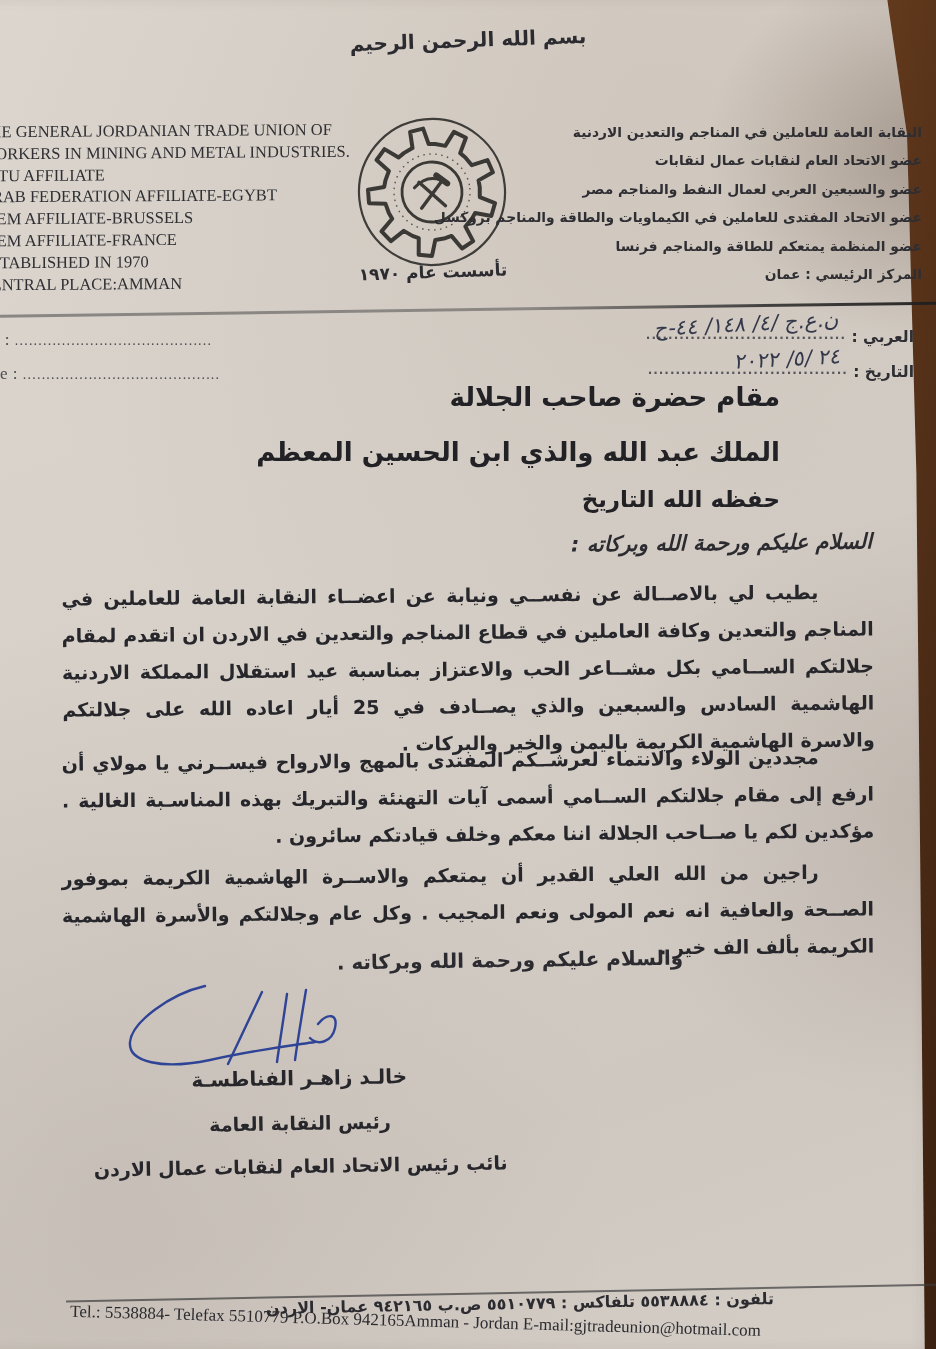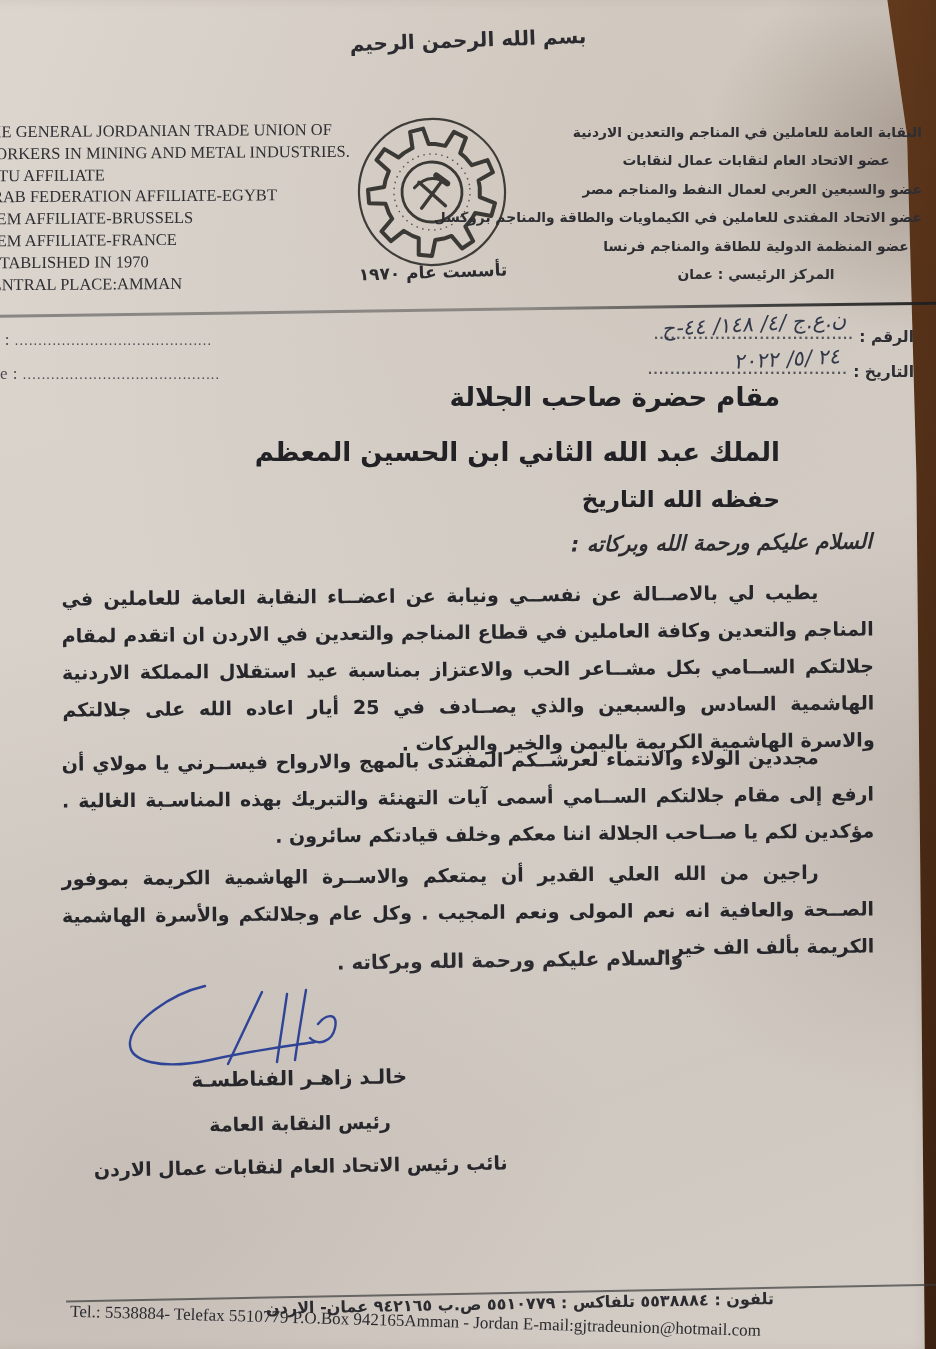--- a/index.html
+++ b/index.html
@@ -26,21 +26,21 @@
   }
   .abs{position:absolute;}
   .ar{direction:rtl;}
   .ink{color:#2b2b30;}
 
   
   .bismillah{top:28px;left:0;width:936px;text-align:center;font-size:20px;font-weight:bold;
     transform:rotate(-2deg);letter-spacing:1px;}
   .org-en{top:120px;left:-20px;width:380px;font-family:"Liberation Serif",serif;
     font-size:16.5px;line-height:21.8px;color:#2f2f33;transform:rotate(-.4deg);white-space:nowrap;}
-  .org-ar{top:118px;right:14px;width:332px;text-align:center;font-size:13.8px;font-weight:bold;
+  .org-ar{top:118px;right:14px;width:332px;text-align:right;font-size:13.8px;font-weight:bold;
     line-height:28.4px;color:#2e2e33;}
   .org-ar div{white-space:nowrap;}
   .logo-wrap{top:112px;left:350px;width:164px;height:160px;transform:rotate(-6deg);}
   .logo-wrap svg{width:164px;height:160px;}
   .logo-caption{top:262px;left:338px;width:190px;text-align:center;font-size:17px;font-weight:bold;
     transform:rotate(-2deg);}
   .sep1{top:308px;left:0;width:960px;height:3px;transform:rotate(-.8deg);
     background:linear-gradient(90deg,rgba(70,70,70,.55) 0%,rgba(70,70,70,.5) 55%,rgba(40,40,40,.85) 80%,rgba(30,30,30,.95) 100%);}
 
   
@@ -121,50 +121,50 @@
       </g>
     </svg>
   </div>
   <div class="abs logo-caption ar ink">تأسست عام ١٩٧٠</div>
 
   <div class="abs org-ar ar">
     <div>النقابة العامة للعاملين في المناجم والتعدين الاردنية</div>
     <div>عضو الاتحاد العام لنقابات عمال لنقابات</div>
     <div>عضو والسبعين العربي لعمال النفط والمناجم   مصر</div>
     <div>عضو الاتحاد المفتدى للعاملين في الكيماويات والطاقة والمناجم   بروكسل</div>
-    <div>عضو المنظمة الدولية للطاقة والمناجم   فرنسا</div>
+    <div>عضو المنظمة يمتعكم للطاقة والمناجم   فرنسا</div>
     <div>المركز الرئيسي : عمان</div>
   </div>
 
   <div class="abs sep1"></div>
 
   <div class="abs ref-en">
     <div class="row"><span>Ref :</span> <span class="dots">..........................................</span></div>
     <div class="row"><span>Date :</span> <span class="dots">..........................................</span></div>
   </div>
 
   <div class="abs ref-ar ar">
     <div class="row">
-      <span class="lbl">الرقم :</span>
+      <span class="lbl">العربي :</span>
       <span class="dotfield">
         <span class="dots">....................................</span>
         <span class="hand">ن.ع.ج /٤/ ١٤٨/ ٤٤-ح</span>
       </span>
     </div>
     <div class="row">
       <span class="lbl">التاريخ :</span>
       <span class="dotfield">
         <span class="dots">....................................</span>
         <span class="hand">٢٤ /٥/ ٢٠٢٢</span>
       </span>
     </div>
   </div>
 
   <div class="abs addressee h1 ar">مقام حضرة صاحب الجلالة</div>
-  <div class="abs addressee h2 ar">الملك عبد الله الثاني ابن الحسين المعظم</div>
+  <div class="abs addressee h2 ar">الملك عبد الله والذي ابن الحسين المعظم</div>
   <div class="abs addressee h3 ar">حفظه الله التاريخ</div>
 
   <div class="abs salutation ar ink">السلام عليكم ورحمة الله وبركاته :</div>
 
   <p class="abs bodypar p1 ar">يطيب لي بالاصــالة عن نفســي ونيابة عن اعضــاء النقابة العامة للعاملين في المناجم والتعدين وكافة العاملين في قطاع المناجم والتعدين في الاردن ان اتقدم لمقام جلالتكم الســامي بكل مشــاعر الحب والاعتزاز بمناسبة عيد استقلال المملكة الاردنية الهاشمية السادس والسبعين والذي يصــادف في 25 أيار اعاده الله على جلالتكم والاسرة الهاشمية الكريمة باليمن والخير والبركات .</p>
   <p class="abs bodypar p2 ar">مجددين الولاء والانتماء لعرشــكم المفتدى بالمهج والارواح فيســرني يا مولاي أن ارفع إلى مقام جلالتكم الســامي أسمى آيات التهنئة والتبريك بهذه المناسـبة الغالية . مؤكدين لكم يا صــاحب الجلالة اننا معكم وخلف قيادتكم سائرون .</p>
   <p class="abs bodypar p3 ar">راجين من الله العلي القدير أن يمتعكم والاســرة الهاشمية الكريمة بموفور الصــحة والعافية انه نعم المولى ونعم المجيب . وكل عام وجلالتكم والأسرة الهاشمية الكريمة بألف الف خير .</p>
 
   <div class="abs closing ar ink">والسلام عليكم ورحمة الله وبركاته .</div>
 

